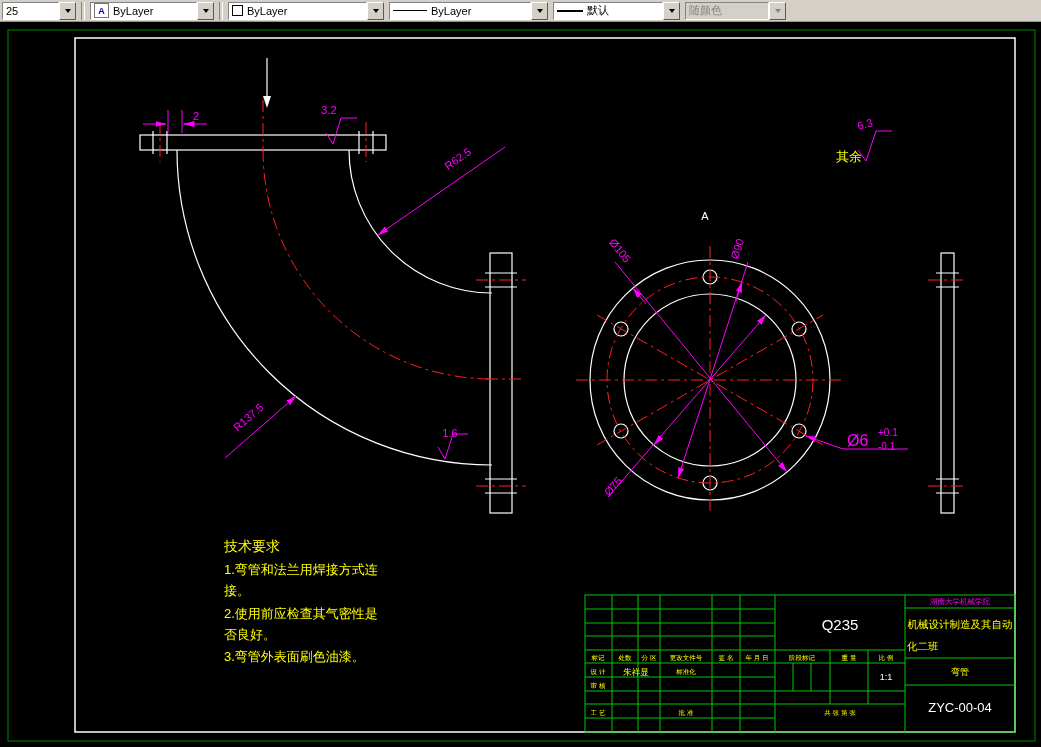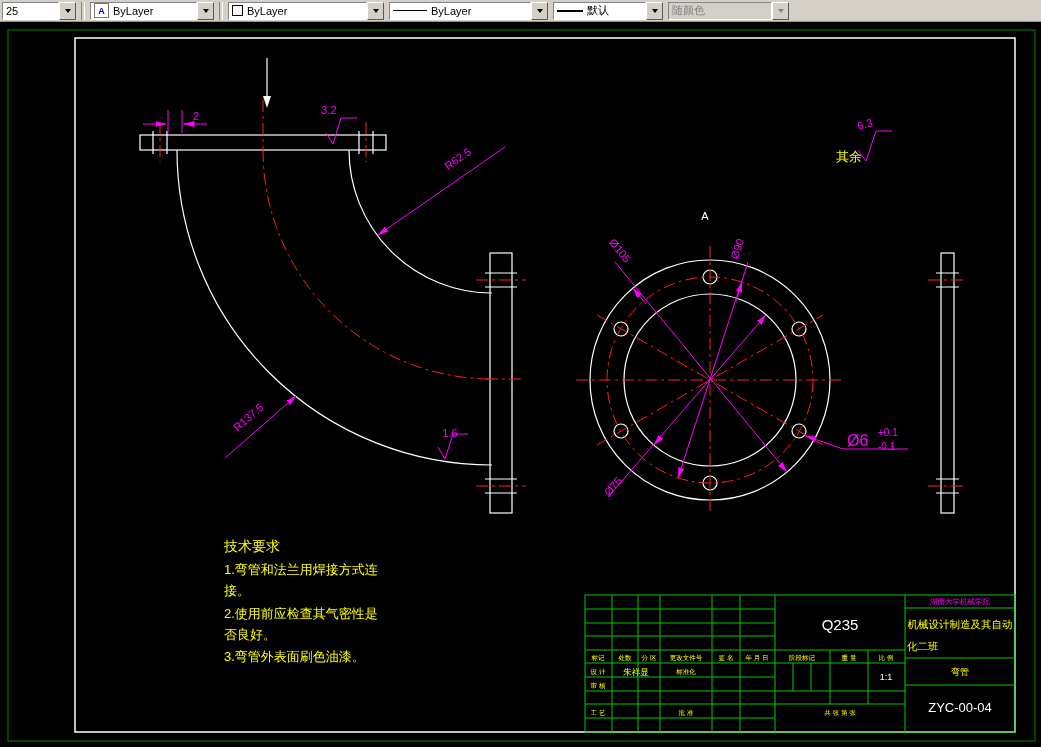--- a/index.html
+++ b/index.html
@@ -58,30 +58,30 @@
   </div>
   <div class="combo" style="width:159px">
     <div class="cfield">
       <span class="ltline"></span>
       <span>ByLayer</span>
     </div>
     <div class="cbtn">
         <i class="tri"></i>
       </div>
   </div>
-  <div class="combo" style="width:110px">
+  <div class="combo" style="width:127px">
     <div class="cfield">
       <span class="lwline"></span>
       <span>默认</span>
     </div>
     <div class="cbtn">
         <i class="tri"></i>
       </div>
   </div>
-  <div class="combo disabled" style="width:121px">
+  <div class="combo disabled" style="width:101px">
     <div class="cfield">
         <span>随颜色</span>
       </div>
     <div class="cbtn">
         <i class="tri"></i>
       </div>
   </div>
 </div>
 
 <div class="canvas">

